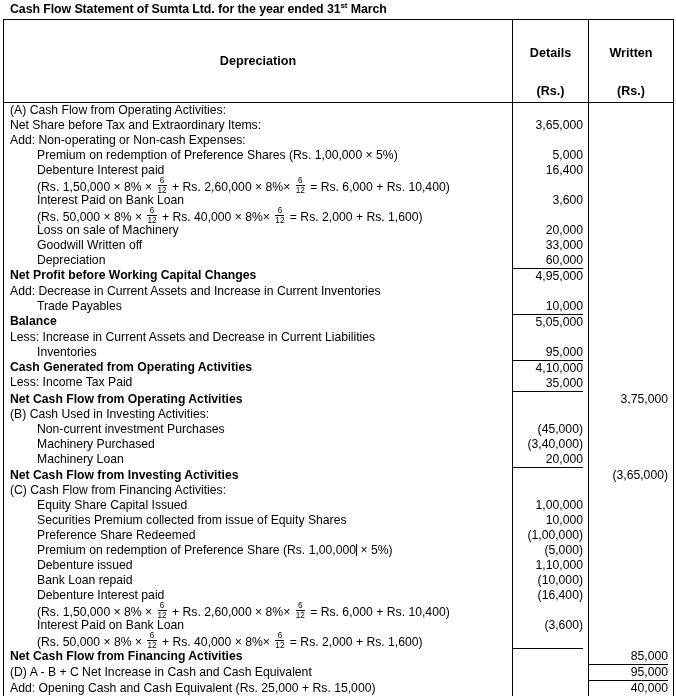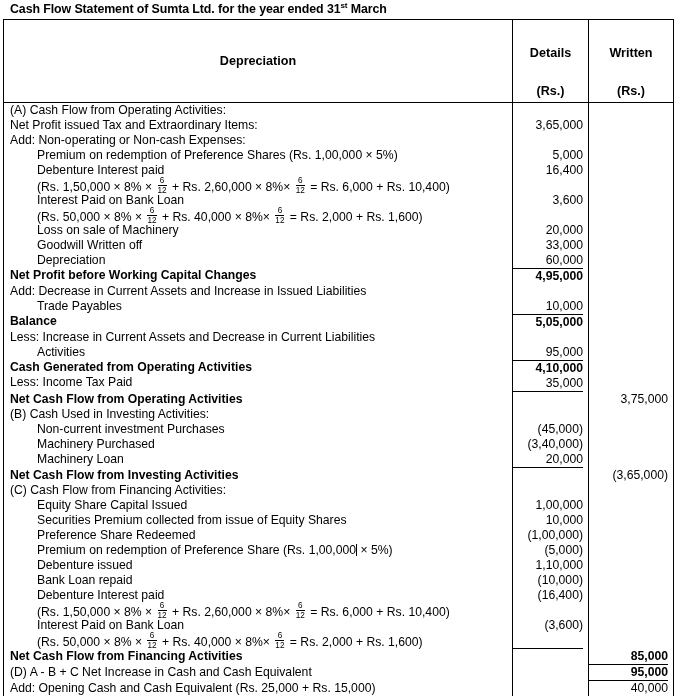--- a/index.html
+++ b/index.html
@@ -77,21 +77,21 @@
     overflow: visible;
   }
   .ln.blank { color: transparent; }
   .i0 { padding-left: 0px; }
   .i1 { padding-left: 27px; }
   .tot {
     font-weight: bold;
     text-align: left;
     padding-right: 2px;
   }
-  .b { font-weight: bold; text-align: right; }
+  .b { font-weight: normal; text-align: right; }
   .rule-top { border-top: 1.2px solid #000; }
   .rule-bot { border-bottom: 1.2px solid #000; }
 
   
   .frac {
     display: inline-block;
     vertical-align: -0.32em;
     text-align: center;
     font-size: 8.2px;
     line-height: 1;
@@ -144,21 +144,21 @@
           <span class="detcell">Written</span>
           <span class="detcell">(Rs.)</span>
         </th>
       </tr>
     </thead>
     <tbody>
 
       <tr>
         <td class="part">
           <div class="ln i0">(A) Cash Flow from Operating Activities:</div>
-          <div class="ln i0">Net Profit issued Tax and Extraordinary Items:</div>
+          <div class="ln i0">Net Share before Tax and Extraordinary Items:</div>
           <div class="ln i0">Add: Non-operating or Non-cash Expenses:</div>
           <div class="ln i1">Premium on redemption of Preference Shares (Rs. 1,00,000 × 5%)</div>
           <div class="ln i1">Debenture Interest paid</div>
           <div class="ln i1"><span>(Rs. 1,50,000 × 8% × </span><span class="frac"><span class="num">6</span><span class="den">12</span></span><span> + Rs. 2,60,000 × 8%× </span><span class="frac"><span class="num">6</span><span class="den">12</span></span><span> = Rs. 6,000 + Rs. 10,400)</span></div>
           <div class="ln i1">Interest Paid on Bank Loan</div>
           <div class="ln i1"><span>(Rs. 50,000 × 8% × </span><span class="frac"><span class="num">6</span><span class="den">12</span></span><span> + Rs. 40,000 × 8%× </span><span class="frac"><span class="num">6</span><span class="den">12</span></span><span> = Rs. 2,000 + Rs. 1,600)</span></div>
           <div class="ln i1">Loss on sale of Machinery</div>
           <div class="ln i1">Goodwill Written off</div>
           <div class="ln i1">Depreciation</div>
           <div class="ln tot">Net Profit before Working Capital Changes</div>
@@ -175,36 +175,36 @@
           <div class="ln">20,000</div>
           <div class="ln">33,000</div>
           <div class="ln">60,000</div>
           <div class="ln b rule-top">4,95,000</div>
         </td>
         <td class="amt"></td>
       </tr>
 
       <tr>
         <td class="part">
-          <div class="ln i0">Add: Decrease in Current Assets and Increase in Issued Liabilities</div>
+          <div class="ln i0">Add: Decrease in Current Assets and Increase in Current Inventories</div>
           <div class="ln i1">Trade Payables</div>
           <div class="ln tot">Balance</div>
         </td>
         <td class="det">
           <div class="ln blank">.</div>
           <div class="ln">10,000</div>
           <div class="ln b rule-top">5,05,000</div>
         </td>
         <td class="amt"></td>
       </tr>
 
       <tr>
         <td class="part">
           <div class="ln i0">Less: Increase in Current Assets and Decrease in Current Liabilities</div>
-          <div class="ln i1">Activities</div>
+          <div class="ln i1">Inventories</div>
           <div class="ln tot">Cash Generated from Operating Activities</div>
           <div class="ln i0">Less: Income Tax Paid</div>
         </td>
         <td class="det">
           <div class="ln blank">.</div>
           <div class="ln">95,000</div>
           <div class="ln b rule-top">4,10,000</div>
           <div class="ln rule-bot">35,000</div>
         </td>
         <td class="amt"></td>

